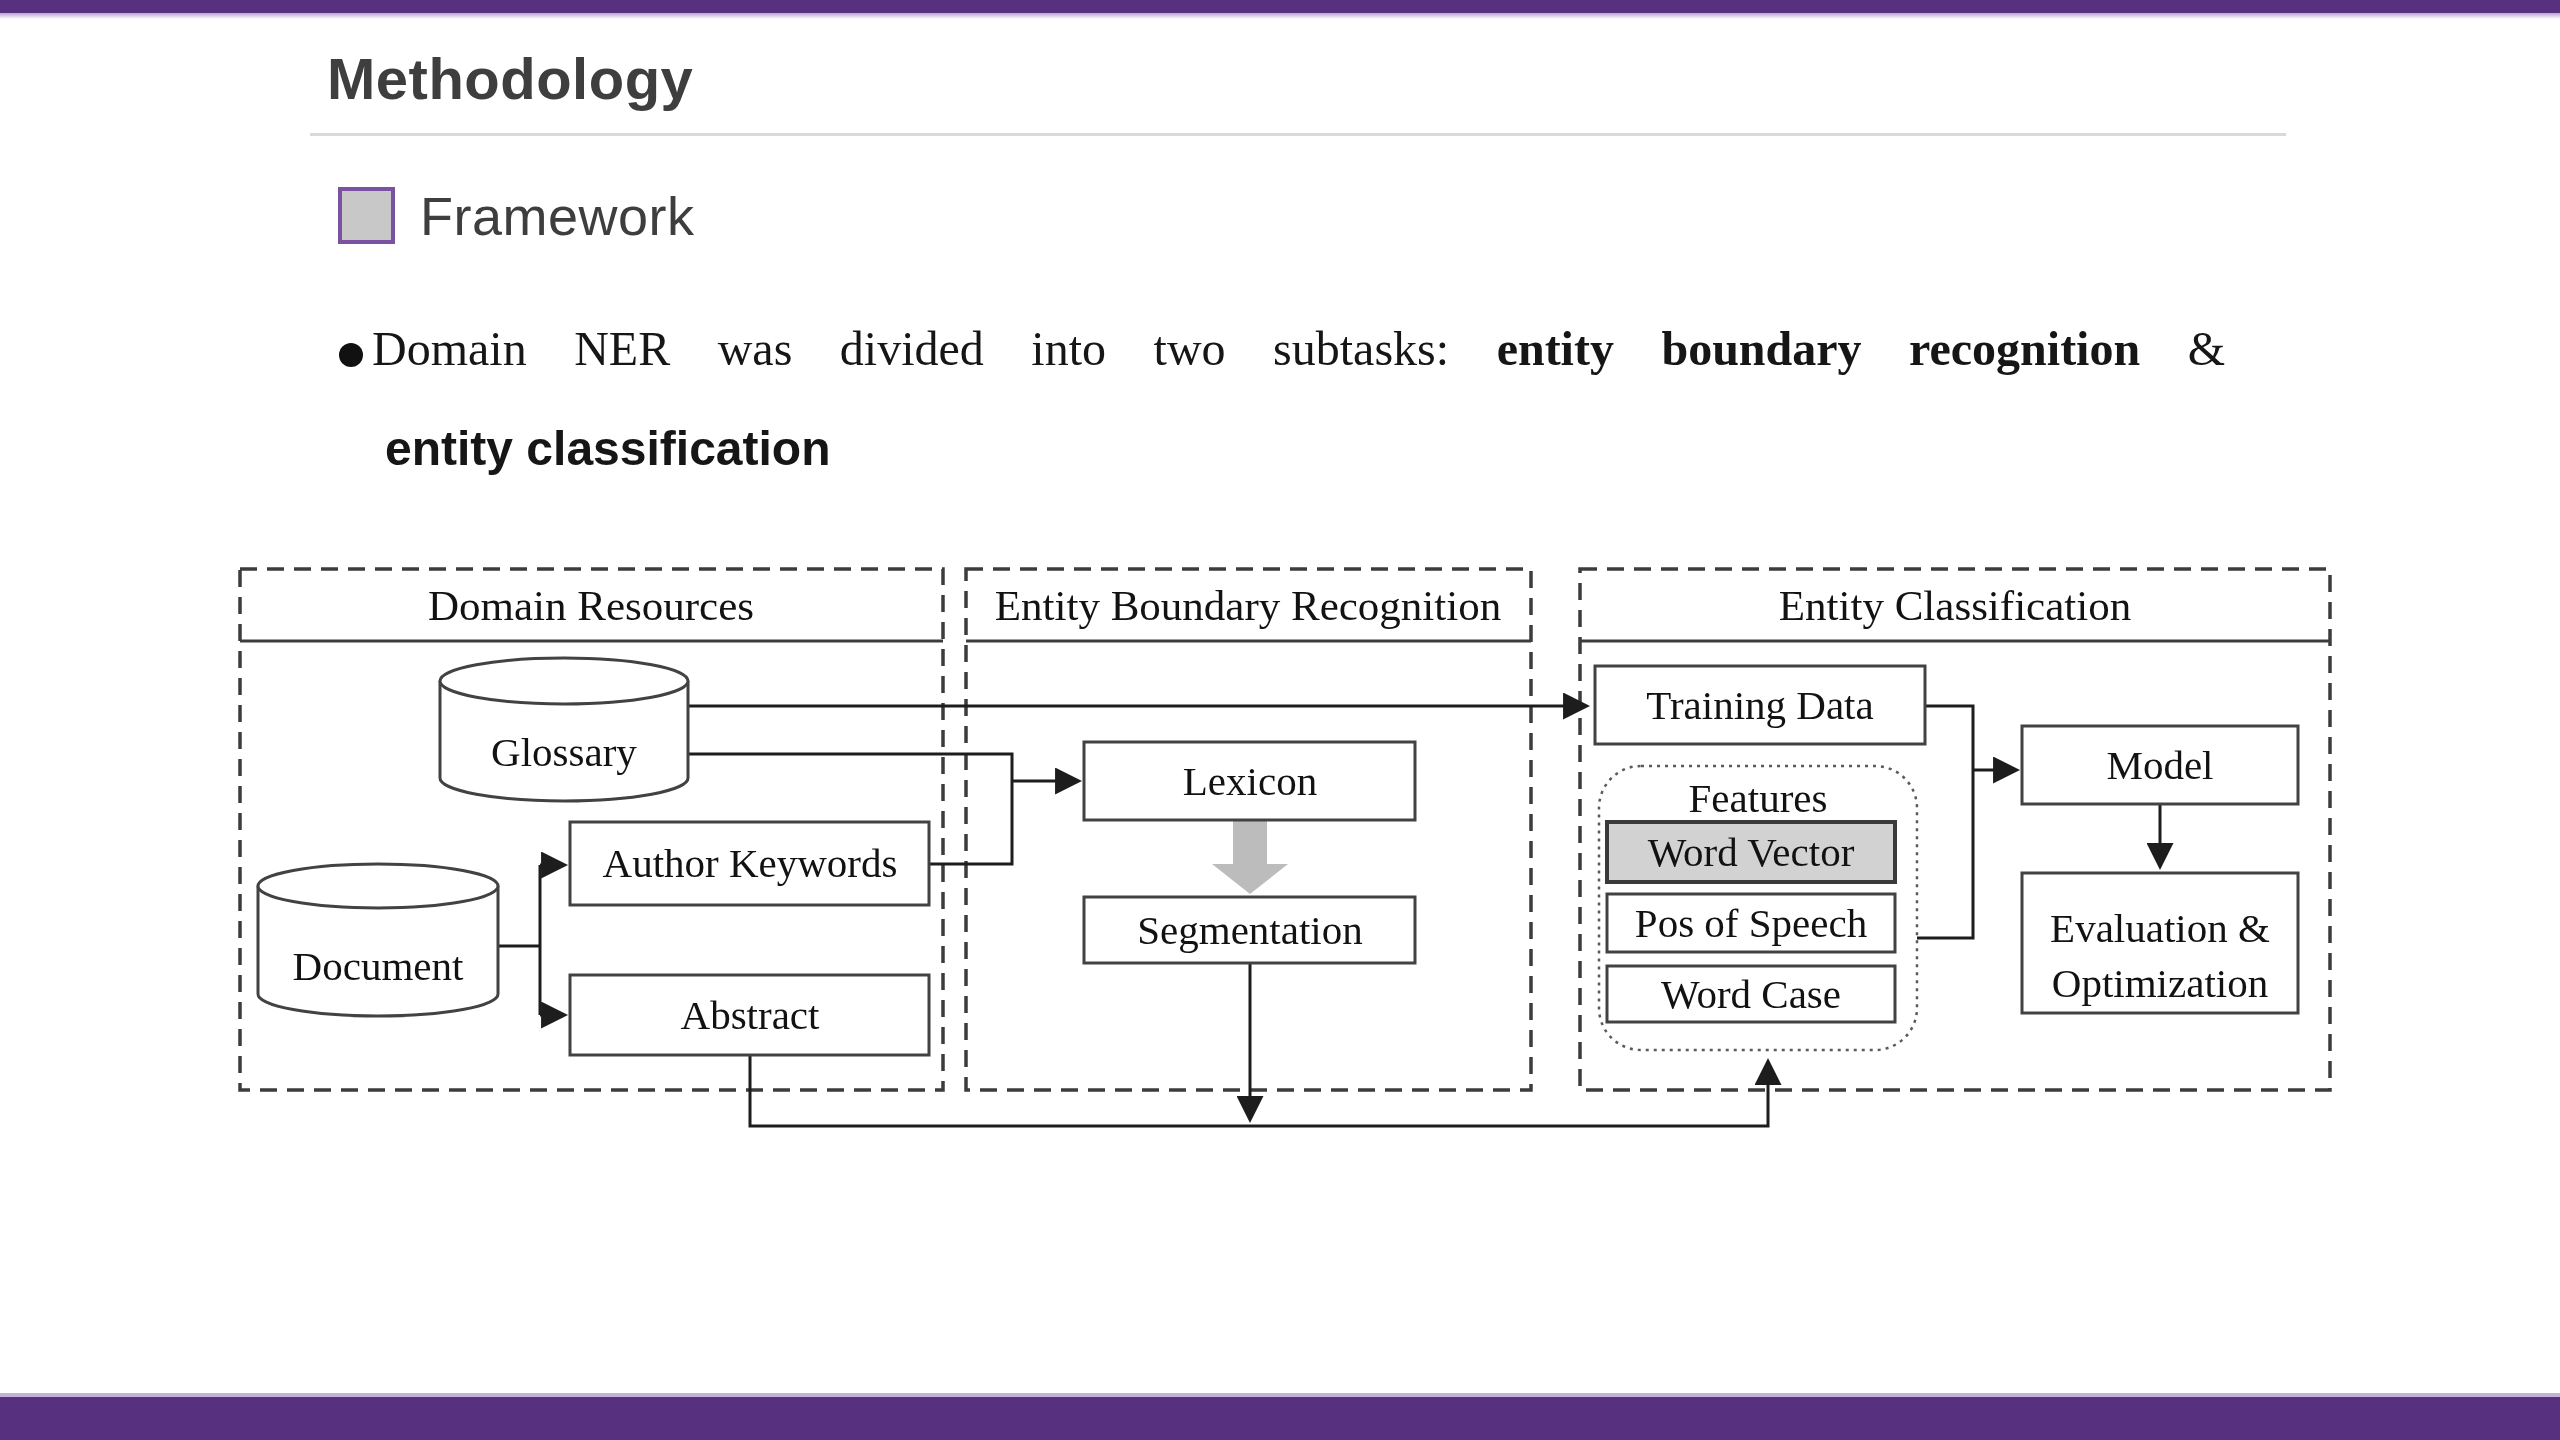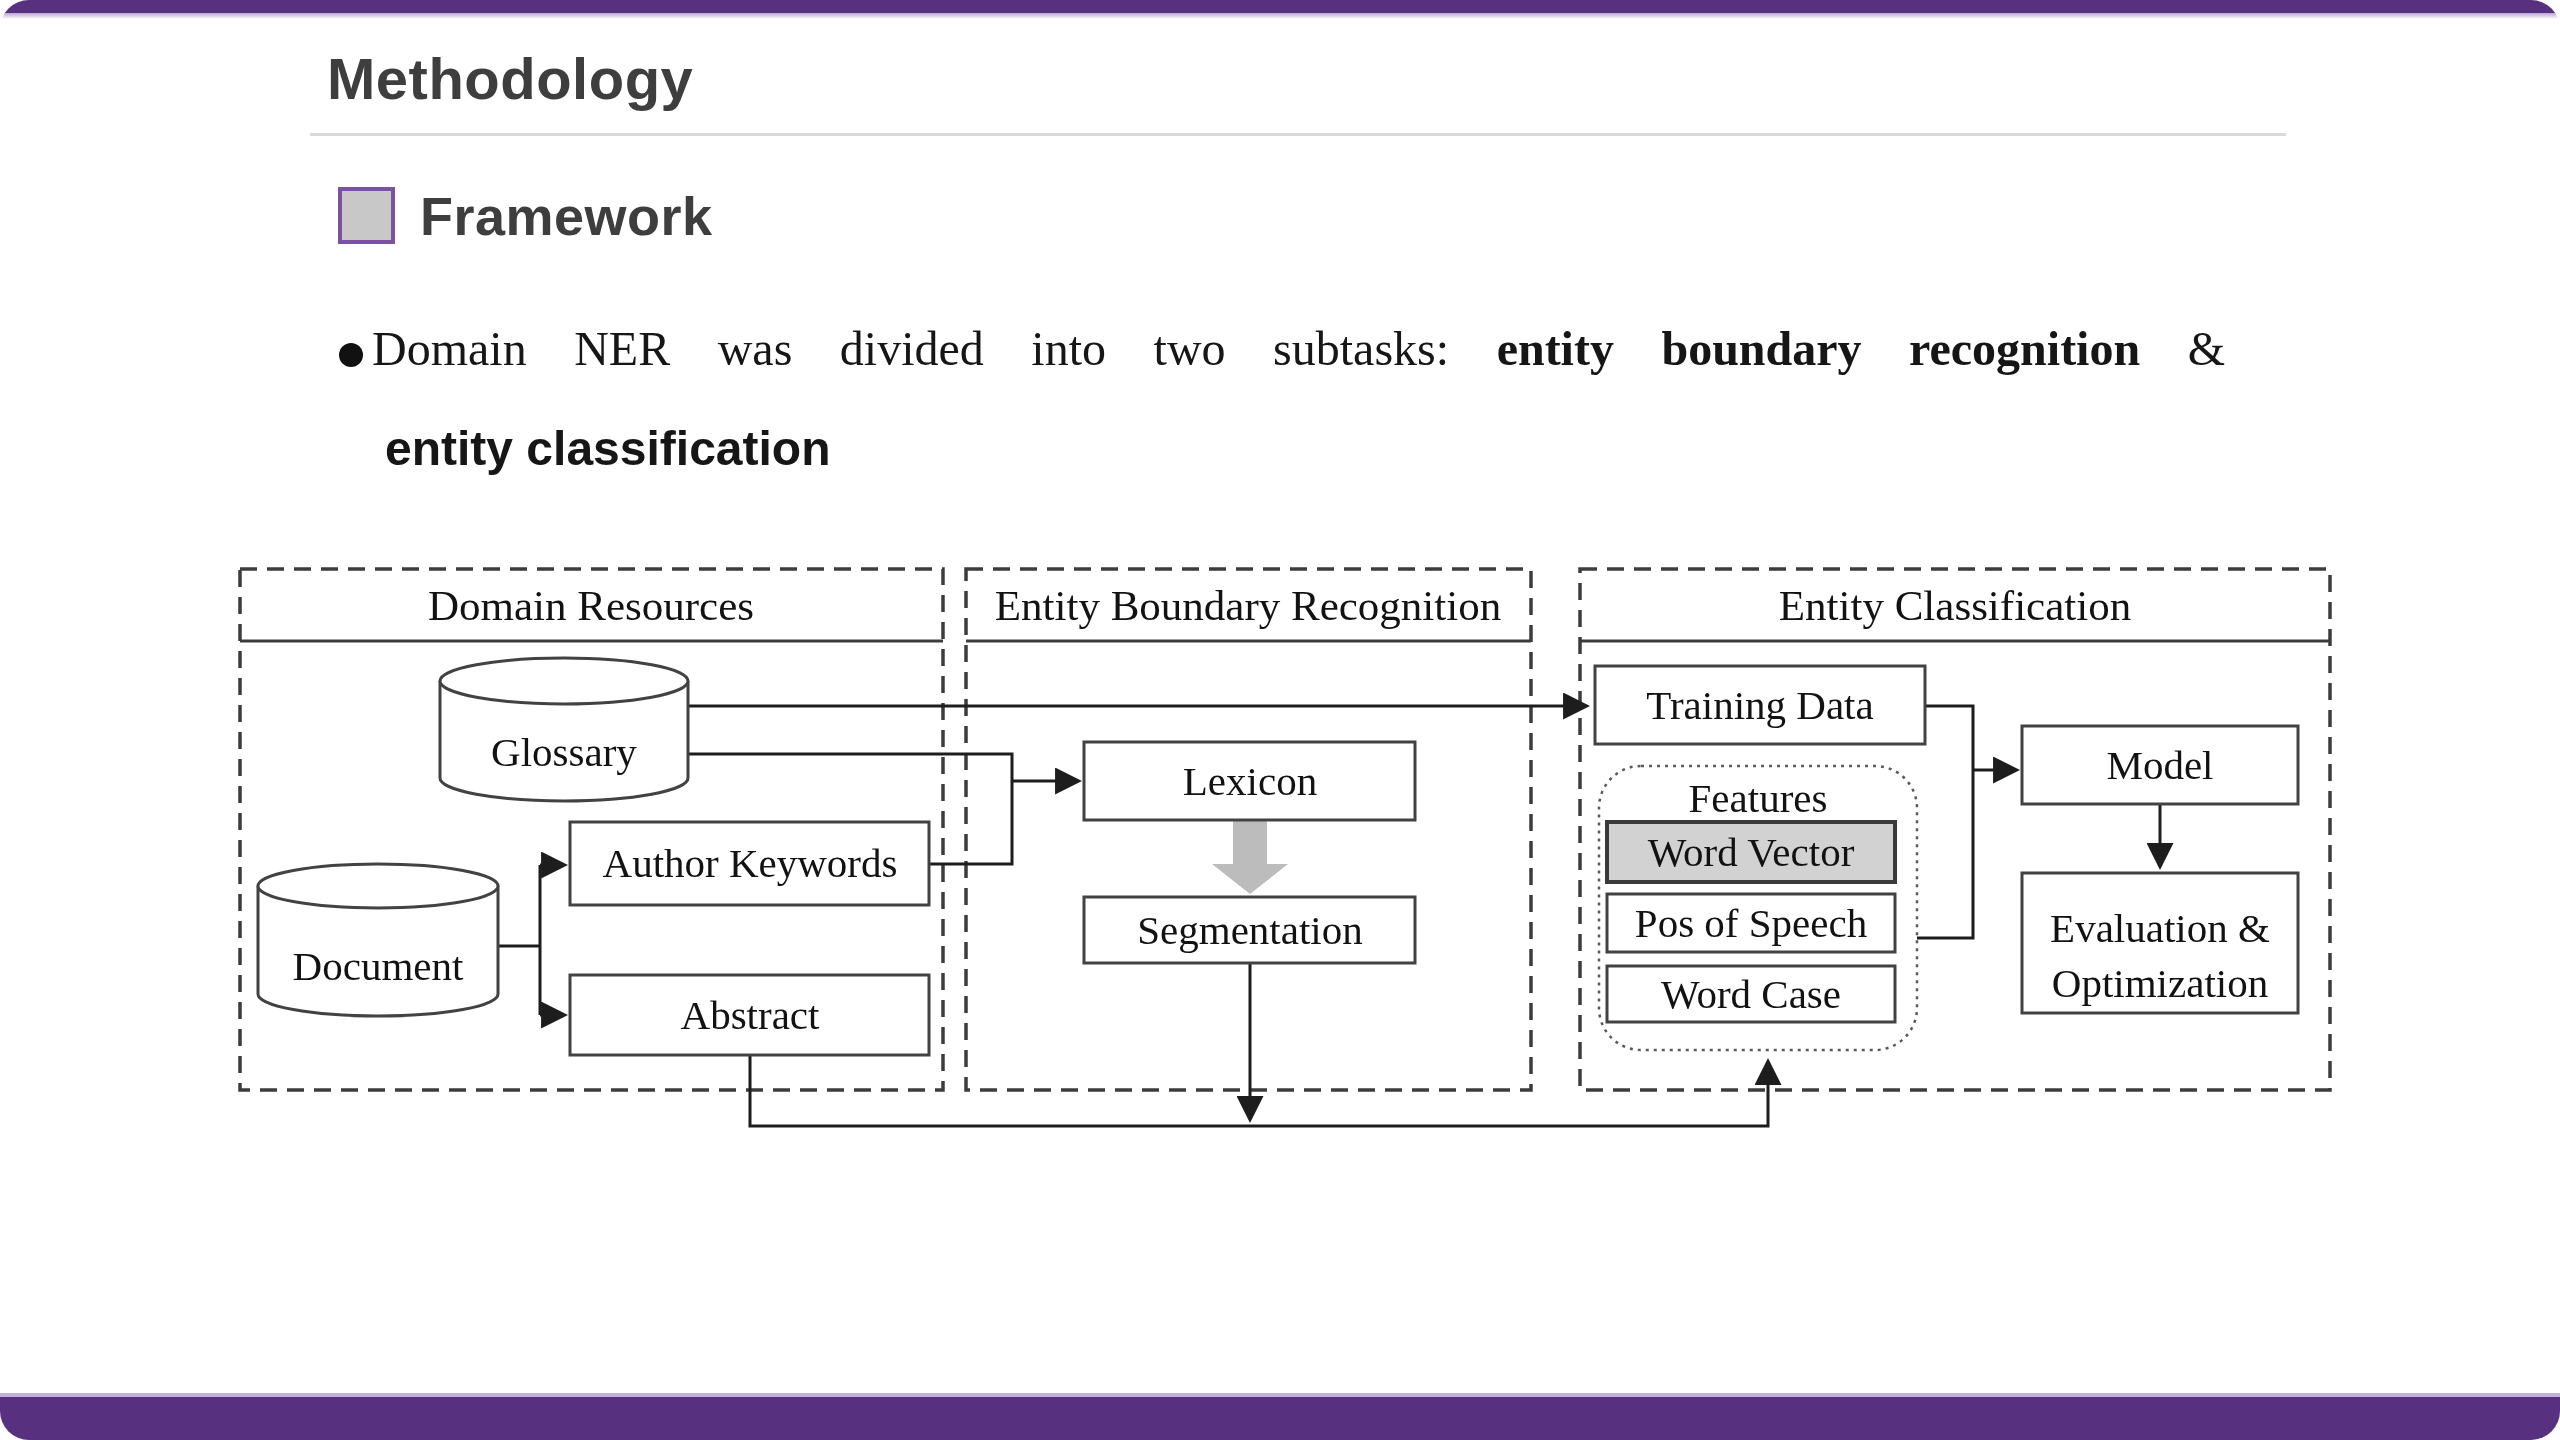--- a/index.html
+++ b/index.html
@@ -1,35 +1,35 @@
 <!DOCTYPE html>
 <html><head>
 <meta charset="utf-8">
 <style>
   html,body{margin:0;padding:0;background:#ffffff;}
   .slide{position:relative;width:2560px;height:1440px;background:#ffffff;overflow:hidden;
-         font-family:"Liberation Sans","DejaVu Sans",sans-serif;border-radius:29px;}
+         font-family:"Liberation Sans","DejaVu Sans",sans-serif;}
 
   
   .bar-top{position:absolute;left:0;top:0;width:2560px;height:13px;background:#583080;}
   .bar-top-fade{position:absolute;left:0;top:13px;width:2560px;height:6px;
                 background:linear-gradient(#b9a3d1,rgba(255,255,255,0));}
   .bar-bottom-fade{position:absolute;left:0;top:1393px;width:2560px;height:4px;background:#c3b1d8;}
   .bar-bottom{position:absolute;left:0;top:1397px;width:2560px;height:43px;background:#583080;}
 
   
   .page-title{position:absolute;left:327px;top:48px;font-size:58px;line-height:62px;
               font-weight:700;color:#3e3e3e;letter-spacing:0.5px;}
   .divider{position:absolute;left:310px;top:133px;width:1976px;height:3px;background:#d9d9d9;}
 
   
   .section-square{position:absolute;left:338px;top:187px;width:57px;height:57px;
                   background:#c8c8c8;border:4px solid #7b52a1;box-sizing:border-box;}
   .section-label{position:absolute;left:420px;top:189px;font-size:54px;line-height:54px;
-                 font-weight:700;color:#3e3e3e;letter-spacing:0.5px;}
+                 font-weight:400;color:#3e3e3e;letter-spacing:0.5px;}
 
   
   .bullet-dot{position:absolute;left:339px;top:343px;width:24px;height:24px;border-radius:50%;
               background:#111111;}
   .bullet-text{position:absolute;left:372px;top:299px;width:1853px;font-size:48px;
                line-height:100px;color:#161616;}
   .bullet-line1{text-align:justify;text-align-last:justify;font-family:Liberation Serif, serif;}
   .bullet-text b{font-weight:700;}
   .bullet-line2{font-weight:700;padding-left:13px;}
 

